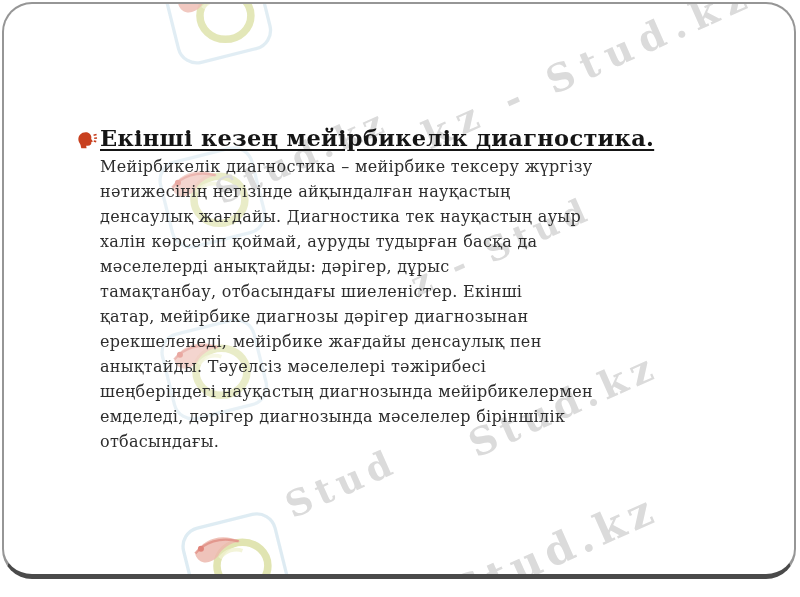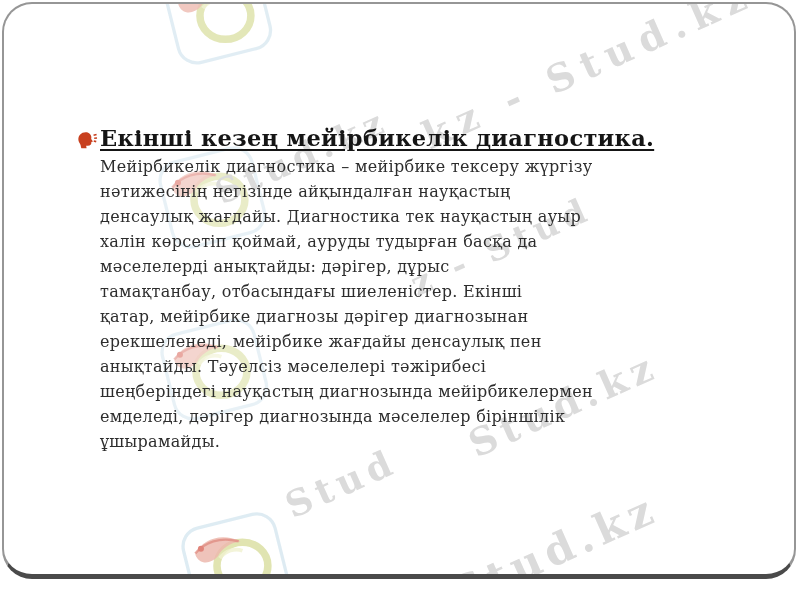--- a/index.html
+++ b/index.html
@@ -120,18 +120,18 @@
         <div class="line">нәтижесінің негізінде айқындалған науқастың</div>
         <div class="line">денсаулық жағдайы. Диагностика тек науқастың ауыр</div>
         <div class="line">халін көрсетіп қоймай, ауруды тудырған басқа да</div>
         <div class="line">мәселелерді анықтайды: дәрігер, дұрыс</div>
         <div class="line">тамақтанбау, отбасындағы шиеленістер. Екінші</div>
         <div class="line">қатар, мейірбике диагнозы дәрігер диагнозынан</div>
         <div class="line">ерекшеленеді, мейірбике жағдайы денсаулық пен</div>
         <div class="line">анықтайды. Тәуелсіз мәселелері тәжірибесі</div>
         <div class="line">шеңберіндегі науқастың диагнозында мейірбикелермен</div>
         <div class="line">емделеді, дәрігер диагнозында мәселелер біріншілік</div>
-        <div class="line">ұшырамайды.</div>
+        <div class="line">отбасындағы.</div>
       </div>
     </div>
 
   </div>
 </div>
 
 </body></html>

